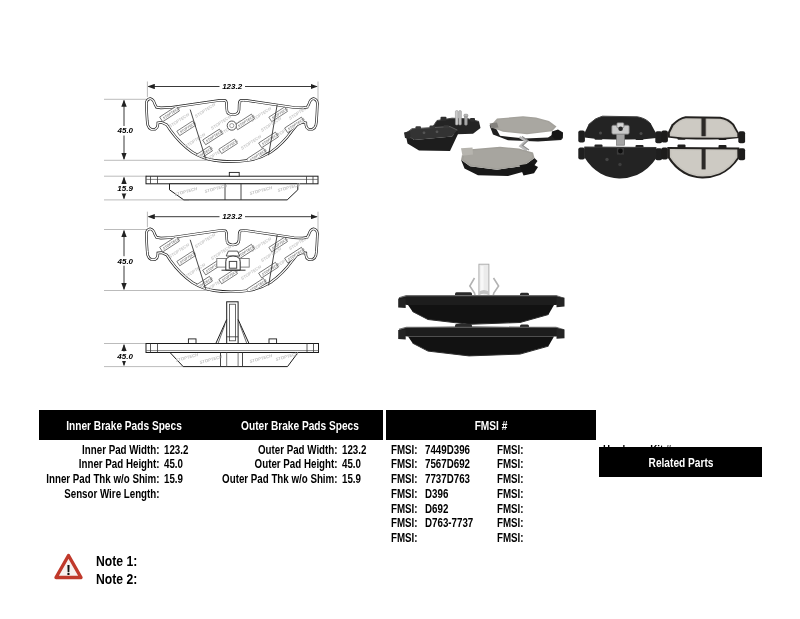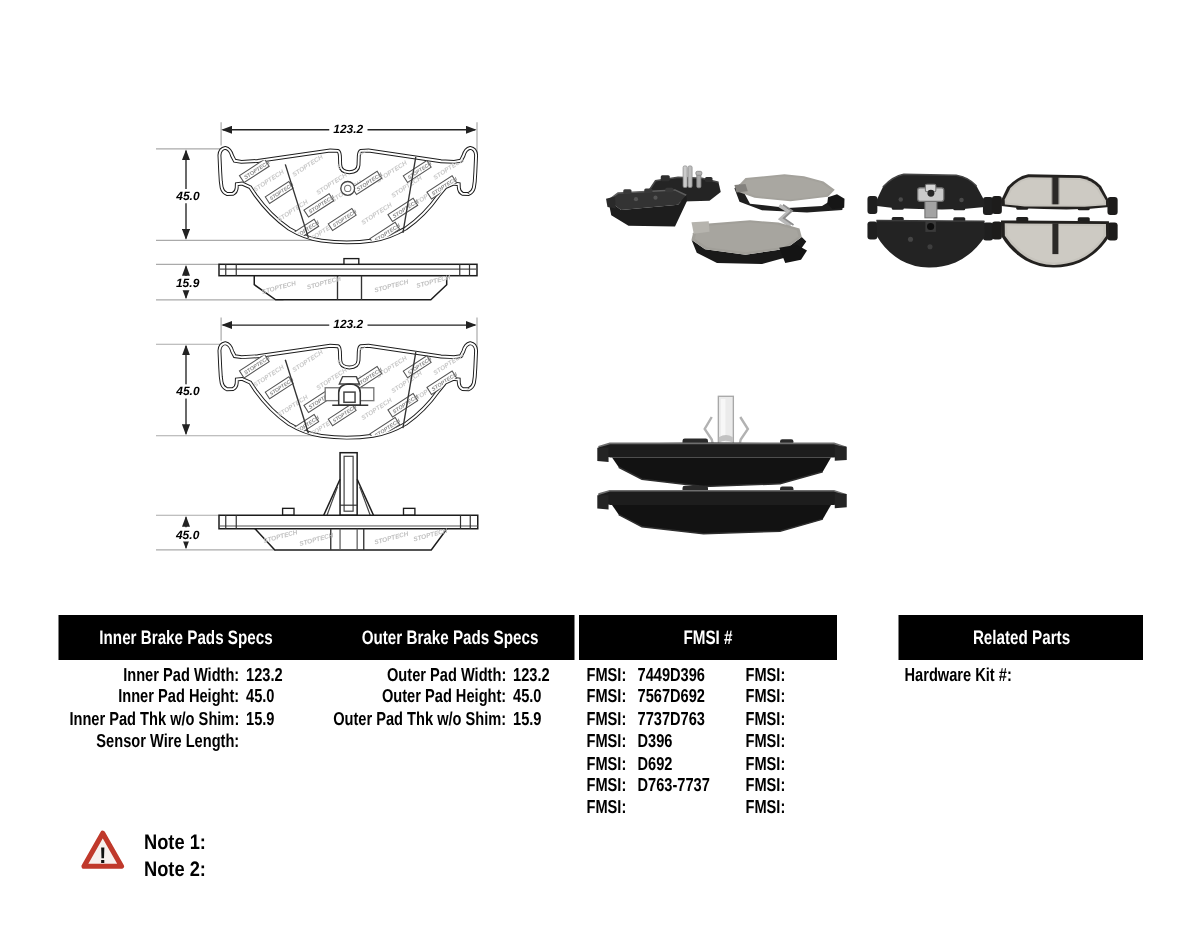--- a/index.html
+++ b/index.html
@@ -323,24 +323,24 @@
       <path d="M 464,155.8 L 469.5,150.7 L 499.8,148.2 L 518.2,149.7 L 531.2,153.5 L 532.4,157.6 L 522.8,164.5 L 497,168.2 L 471.5,164.8 L 463.2,159.2 Z" fill="#a7a59f"></path>
       <path d="M 461,148.2 L 472.5,147.5 L 473,154.5 L 462.5,155.8 Z" fill="#b6b4ae"></path>
       <path d="M 519.5,165.2 L 531,163.2 L 538,167 L 534,173.2 L 523.5,175.4 Z" fill="#141414"></path>
     </g>
   </svg>
 
   <div class="bar" style="left:39px;width:344px;">
     <span style="left:85px;">Inner Brake Pads Specs</span>
     <span style="left:261px;">Outer Brake Pads Specs</span>
   </div>
-  <div class="bar" style="left:386px;width:172px;text-align:right;">
+  <div class="bar" style="left:386px;width:210px;text-align:right;">
       <span style="left:50%;">FMSI #</span>
     </div>
-  <div class="bar" style="left:599px;width:163px;">
+  <div class="bar" style="left:599px;width:163px;margin-top:37px;">
       <span style="left:50%;">Related Parts</span>
     </div>
 
   <div class="tcol rr" style="left:0px;top:442.6px;width:159.5px;">
     <div>Inner Pad Width:</div>
     <div>Inner Pad Height:</div>
     <div>Inner Pad Thk w/o Shim:</div>
     <div>Sensor Wire Length:</div>
   </div>
   <div class="tcol" style="left:163.5px;top:442.6px;">

